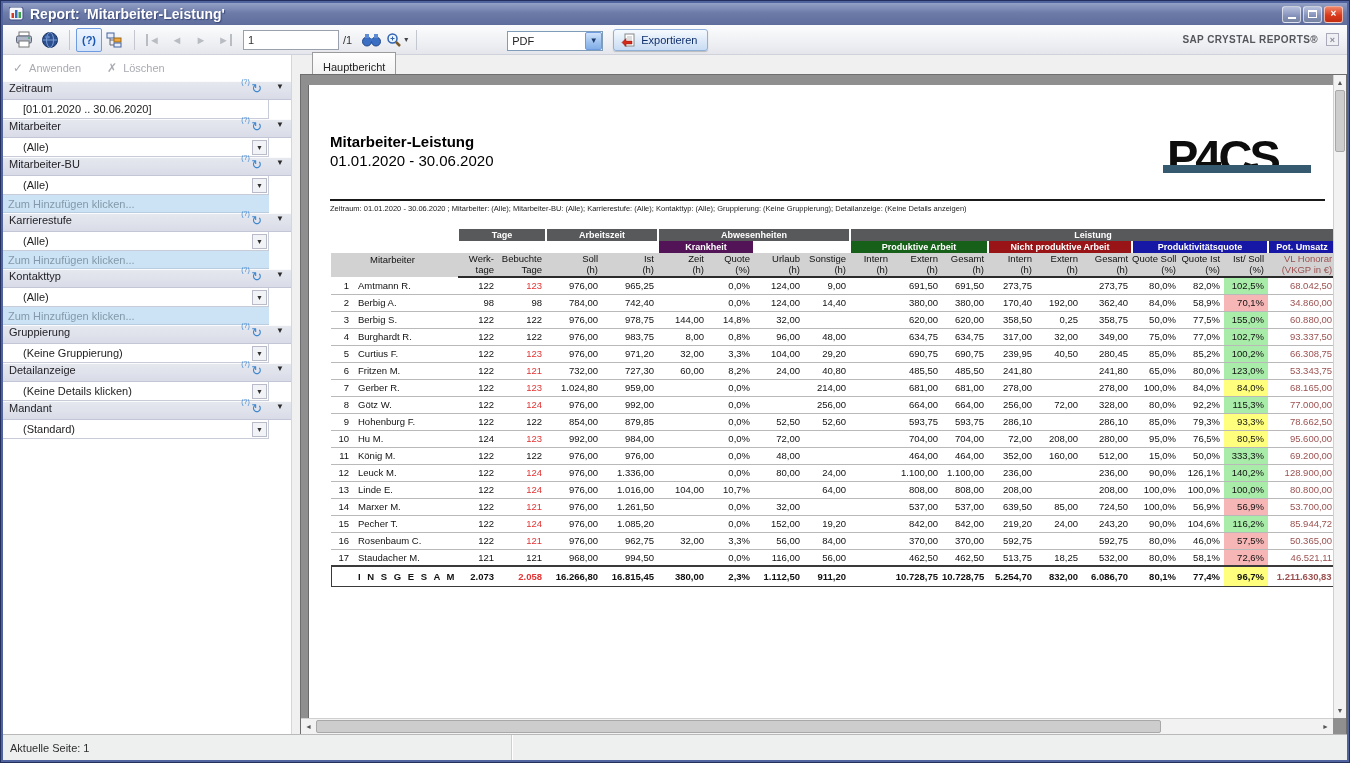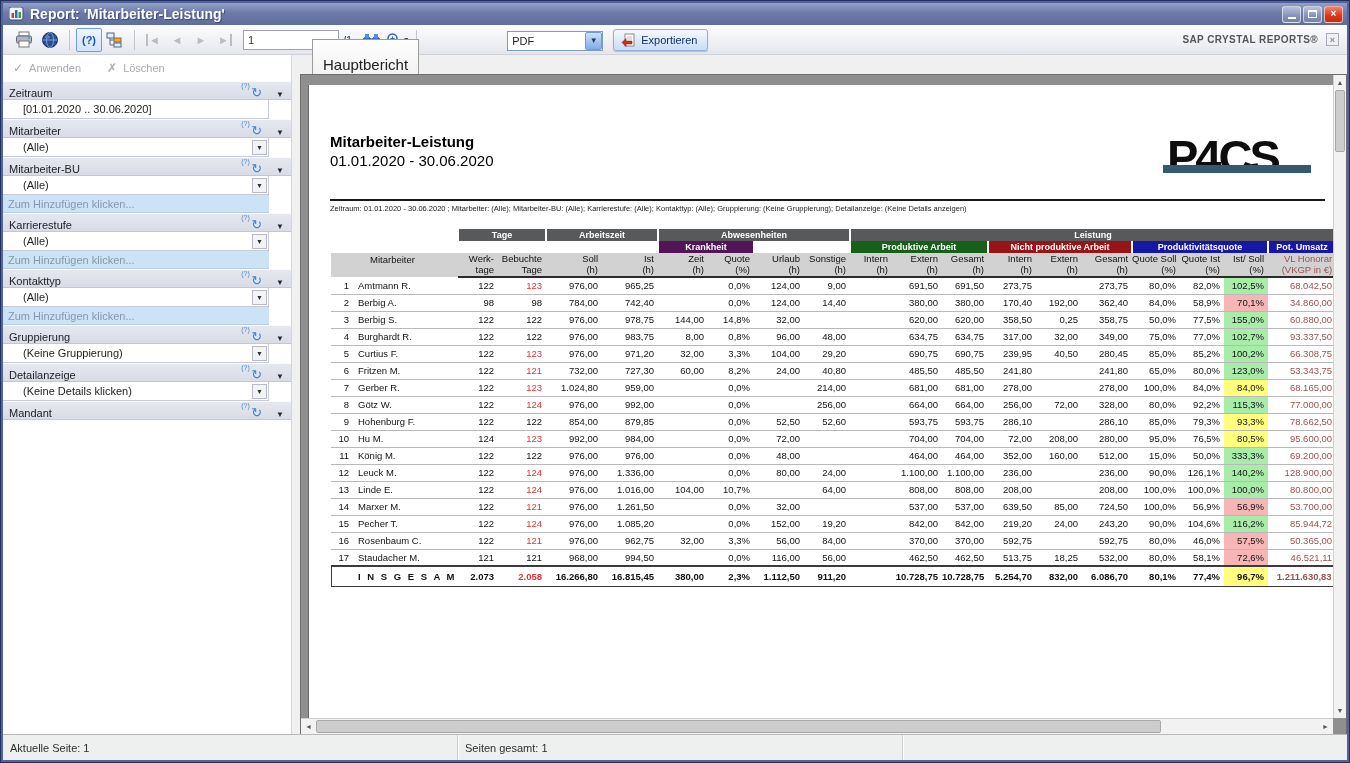--- a/index.html
+++ b/index.html
@@ -52,40 +52,40 @@
 
   
   .content { flex:1; display:flex; min-height:0; background:#fff; }
 
   
   .sidebar { width:289px; flex:0 0 289px; background:#fff; border-right:1px solid #d4d6de; display:flex; flex-direction:column; }
   .apply-row { height:26px; display:flex; align-items:center; gap:26px; padding:0 10px; color:#a9abb1; }
   .apply-row .abtn { display:flex; align-items:center; gap:6px; font-size:11px; }
   .apply-row .ico { font-size:12px; color:#a9abb1; }
   .param-hdr { height:19px; background:linear-gradient(#e6e8f0,#d9dbe7); border-top:1px solid #fbfbfd; border-bottom:1px solid #c3c6d6;
-               display:flex; align-items:flex-end; padding:0 7px 0 6px; }
+               display:flex; align-items:flex-start; padding:0 7px 0 6px; }
   .param-hdr .plabel { flex:1; color:#1d1d22; font-size:11px; }
   .refresh-ico { position:relative; color:#3f87cf; font-size:13px; line-height:1; margin-right:14px; }
   .refresh-ico .q { position:absolute; top:-4px; left:-10px; font-size:7px; color:#3f87cf; }
   .pcaret { color:#2b2b2b; font-size:8px; }
   .param-val { height:19px; border-bottom:1px solid #c8cbd8; border-right:1px solid #c8cbd8; margin-right:22px;
                display:flex; align-items:center; font-size:11px; color:#222; }
   .param-val .vtext { flex:1; padding-left:20px; white-space:nowrap; overflow:hidden; }
   .param-val .varrow { width:15px; height:15px; margin-right:1px; border:1px solid #b9bcc8; background:#f2f3f7; color:#333;
                        font-size:7px; display:flex; align-items:center; justify-content:center; }
   .add-row { height:18px; background:#cbe3f5; border-bottom:1px solid #b9cde0; margin-right:22px; display:flex; align-items:center;
              padding-left:5px; color:#8499a9; font-size:11px; }
 
   .splitter { width:8px; flex:0 0 8px; background:#f0f0f0; }
 
   
   .main { flex:1; display:flex; flex-direction:column; min-width:0; background:#f0f0f0; }
   .tabstrip { height:19px; flex:0 0 19px; display:flex; align-items:flex-end; padding-left:12px; background:#f0f0f0; }
-  .tab { padding:16px 10px 1px; background:linear-gradient(#fefefe,#f2f2f2); border:1px solid #9b9b9b; border-bottom:none;
-         font-size:15px; color:#222; }
+  .tab { padding:8px 10px 1px; background:linear-gradient(#fefefe,#f2f2f2); border:1px solid #9b9b9b; border-bottom:none;
+         font-size:11px; color:#222; }
   .viewport { flex:1; position:relative; background:#8f8f8f; border:1px solid #6e6e6e; border-bottom:none; overflow:hidden; }
 
   
   .vscroll { position:absolute; top:0; right:0; bottom:16px; width:13px; background:#f2f2f2; border-left:1px solid #d0d0d0;
              display:flex; flex-direction:column; }
   .hscroll { position:absolute; left:0; right:13px; bottom:0; height:16px; background:#f2f2f2; border-top:1px solid #d0d0d0;
              display:flex; }
   .sarrow { flex:0 0 15px; display:flex; align-items:center; justify-content:center; color:#555; font-size:7px; background:#f2f2f2; }
   .vthumb { height:62px; margin:0 1px; background:#cdcdcd; border:1px solid #a8a8a8; border-radius:2px; }
   .hthumb { width:845px; margin:1px 0; background:#cdcdcd; border:1px solid #a8a8a8; border-radius:2px; }
@@ -130,21 +130,21 @@
   tr.total-row td { font-weight:bold; border-top:2px solid #3a3a3a; border-bottom:1px solid #3a3a3a; height:20px; }
   tr.total-row td:first-child { border-left:1px solid #3a3a3a; }
   tr.total-row td:last-child { border-right:1px solid #3a3a3a; }
   tr.total-row td.c-name { letter-spacing:2px; }
 
   
   .statusbar { height:26px; flex:0 0 26px; background:#eef0ef; border-top:1px solid #b9b9b9; display:flex; align-items:center;
                color:#2e2e2e; font-size:11px; }
   .ssec { height:100%; display:flex; align-items:center; padding-left:7px; border-right:1px solid #cfcfcf;
           box-shadow:1px 0 0 #fff; }
-  .ssec.s1 { width:455px; } .ssec.s2 { width:445px; } .ssec.s3 { flex:1; border-right:none; box-shadow:none; }
+  .ssec.s1 { width:509px; } .ssec.s2 { width:445px; } .ssec.s3 { flex:1; border-right:none; box-shadow:none; }
 
   svg { display:block; }
 </style>
 </head>
 <body>
 
 <div class="window">
 
   <div class="titlebar">
     <span class="title-icon">
@@ -320,20 +320,24 @@
             <span class="pcaret">▼</span>
           </div>
           <div class="param-val">
             <span class="vtext">(Keine Details klicken)</span>
             <span class="varrow">▼</span>
           </div>
           <div class="param-hdr">
             <span class="plabel">Mandant</span>
             <span class="refresh-ico"><span class="q">(?)</span>↻</span>
             <span class="pcaret">▼</span>
+          </div>
+          <div class="param-val">
+            <span class="vtext">(Standard)</span>
+            <span class="varrow">▼</span>
           </div>
         </div>
     </div>
 
     <div class="splitter"></div>
 
     <div class="main">
       <div class="tabstrip">
         <div class="tab">Hauptbericht</div>
       </div>
@@ -848,16 +852,15 @@
           <span style="flex:1"></span>
           <span class="sarrow">►</span>
         </div>
 
       </div>
     </div>
   </div>
 
   <div class="statusbar">
     <div class="ssec s1">Aktuelle Seite: 1</div>
-    <div class="ssec s2">Seiten gesamt: 1</div>
   </div>
 
 </div>
 
 </body></html>

